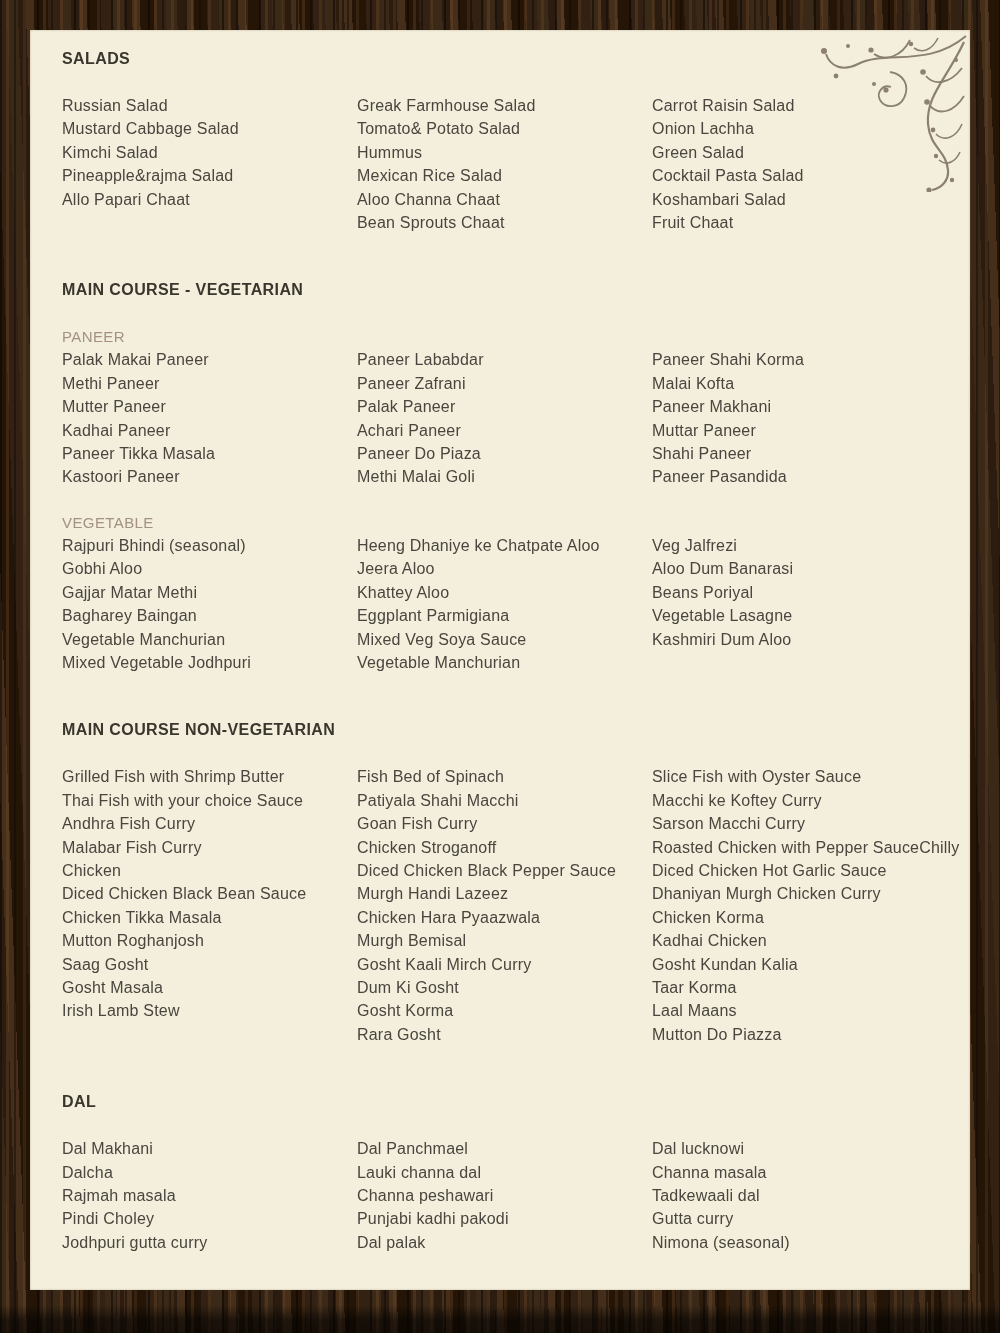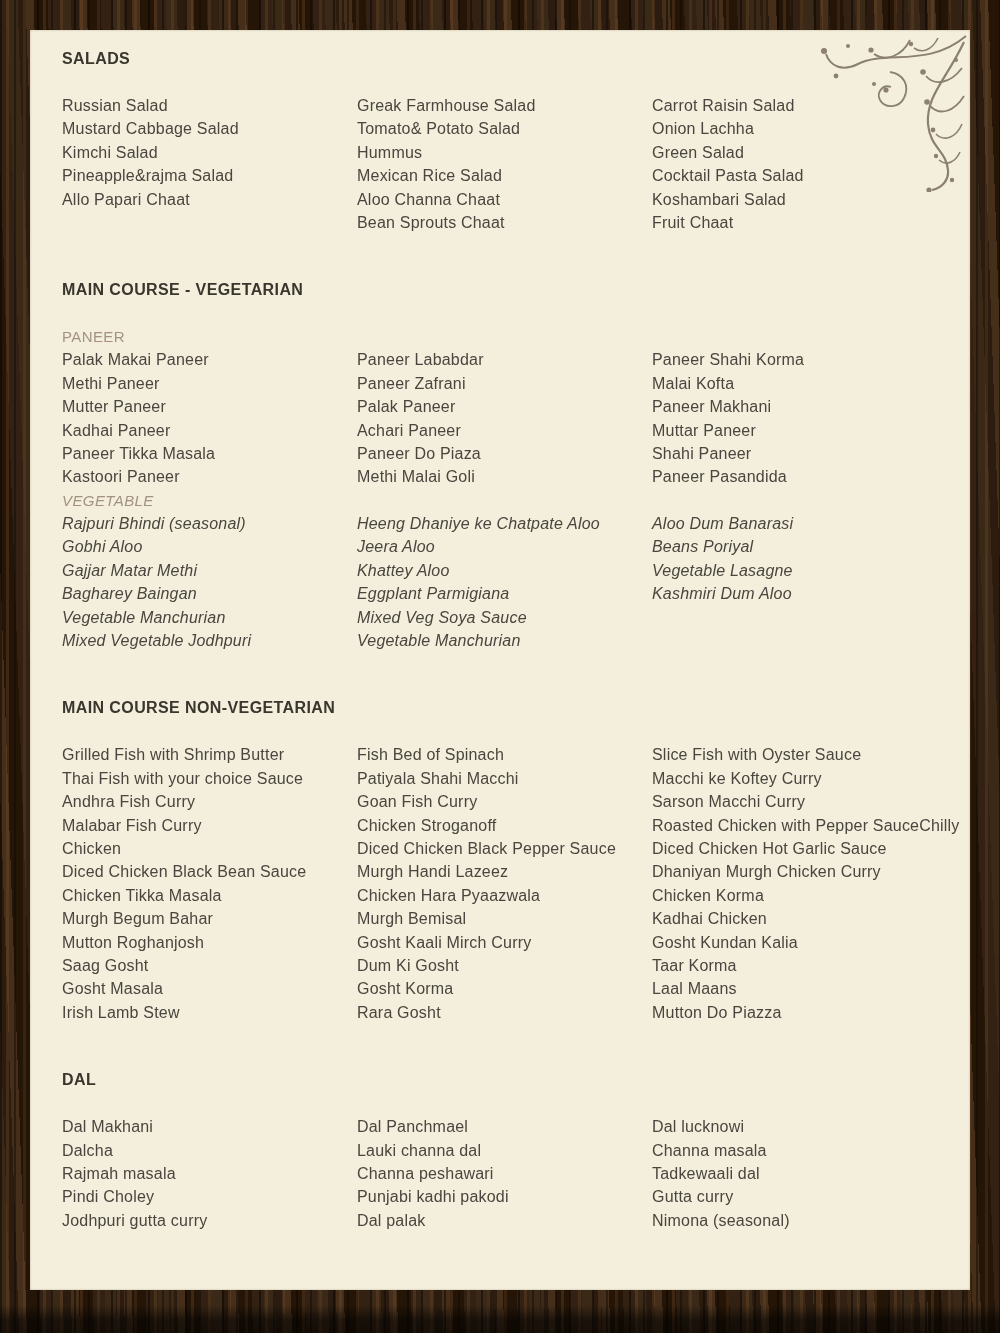--- a/index.html
+++ b/index.html
@@ -55,21 +55,21 @@
   .flourish circle{fill:var(--flourish);stroke:none;}
   .section-title{
     font-size:16px;
     font-weight:bold;
     letter-spacing:.4px;
     color:var(--heading-text);
     margin:0 0 26px 0;
     line-height:19px;
   }
   .menu-section + .menu-section{margin-top:46px;}
-  .group + .group{font-style:italic;}
+  .group + .group{margin-top:22px;}
   .group-label{
     font-size:15px;
     font-weight:normal;
     letter-spacing:.4px;
     color:var(--subheading-text);
     line-height:23px;
   }
   .cols{
     display:grid;
     grid-template-columns:295px 295px 1fr;
@@ -189,41 +189,41 @@
               </div>
               <div class="col">
                 <div class="item">Heeng Dhaniye ke Chatpate Aloo</div>
                 <div class="item">Jeera Aloo</div>
                 <div class="item">Khattey Aloo</div>
                 <div class="item">Eggplant Parmigiana</div>
                 <div class="item">Mixed Veg Soya Sauce</div>
                 <div class="item">Vegetable Manchurian</div>
               </div>
               <div class="col">
+                <div class="item">Veg Jalfrezi</div>
                 <div class="item">Aloo Dum Banarasi</div>
                 <div class="item">Beans Poriyal</div>
                 <div class="item">Vegetable Lasagne</div>
                 <div class="item">Kashmiri Dum Aloo</div>
               </div>
             </div>
           </div>
         </section>
         <section class="menu-section">
           <h2 class="section-title">MAIN COURSE NON-VEGETARIAN</h2>
           <div class="group">
             <div class="cols">
               <div class="col">
                 <div class="item">Grilled Fish with Shrimp Butter</div>
                 <div class="item">Thai Fish with your choice Sauce</div>
                 <div class="item">Andhra Fish Curry</div>
                 <div class="item">Malabar Fish Curry</div>
                 <div class="item">Chicken</div>
                 <div class="item">Diced Chicken Black Bean Sauce</div>
                 <div class="item">Chicken Tikka Masala</div>
-                <div class="item">Murgh Begum Bahar</div>
                 <div class="item">Mutton Roghanjosh</div>
                 <div class="item">Saag Gosht</div>
                 <div class="item">Gosht Masala</div>
                 <div class="item">Irish Lamb Stew</div>
               </div>
               <div class="col">
                 <div class="item">Fish Bed of Spinach</div>
                 <div class="item">Patiyala Shahi Macchi</div>
                 <div class="item">Goan Fish Curry</div>
                 <div class="item">Chicken Stroganoff</div>

